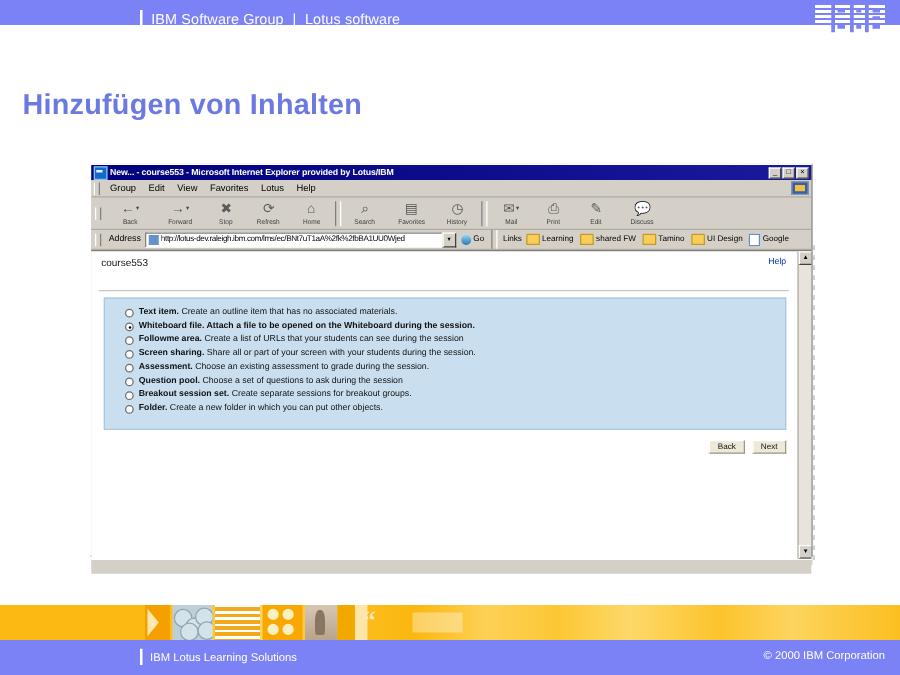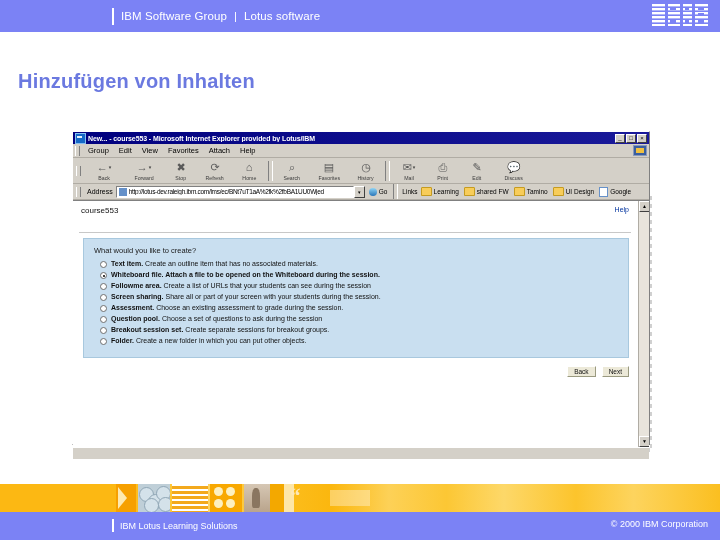--- a/index.html
+++ b/index.html
@@ -12,21 +12,21 @@
     overflow: hidden;
     background: #ffffff;
     font-family: "Liberation Sans", sans-serif;
     position: relative;
   }
 
   
   .top-band {
     position: absolute;
     left: 0; top: 0;
-    width: 720px; height: 32px;
+    width: 720px; height: 20px;
     background: #7b82f5;
   }
   .top-band-inner {
     position: absolute;
     left: 112px; top: 6px;
     display: flex;
     align-items: center;
     height: 20px;
   }
   .hdr-rule {
@@ -53,21 +53,21 @@
     top: 4px;
     width: 56px;
     height: 22px;
   }
 
   
   .slide-title {
     position: absolute;
     left: 18px;
     top: 70px;
-    font-size: 20px;
+    font-size: 23px;
     font-weight: bold;
     color: #6b79e0;
     letter-spacing: 0.2px;
   }
 
   
   .shot {
     position: absolute;
     left: 72px;
     top: 131px;
@@ -675,21 +675,21 @@
         <div class="tb-btn">×</div>
       </div>
     </div>
 
     <div class="menubar">
       <div class="grip"></div>
       <div class="menu-item">Group</div>
       <div class="menu-item">Edit</div>
       <div class="menu-item">View</div>
       <div class="menu-item">Favorites</div>
-      <div class="menu-item">Attach</div>
+      <div class="menu-item">Lotus</div>
       <div class="menu-item">Help</div>
       <div class="menu-logo"></div>
     </div>
 
     <div class="toolbar">
       <div class="grip"></div>
 
       <div class="tool-btn wide">
         <div class="tb-glyph">←<span class="caret">▾</span></div>
         <div class="tb-label">Back</div>
@@ -787,21 +787,20 @@
 
         <div class="crumb-row">
           <div class="crumb-text">course553</div>
           <div class="help-link">Help</div>
         </div>
 
         <div class="hr-line"></div>
 
 
         <div class="panel">
-          <div class="panel-q">What would you like to create?</div>
 
           <div class="opt-row sel-no">
             <span class="radio"></span>
             <span class="opt-text"><b>Text item.</b><span> Create an outline item that has no associated materials.</span></span>
           </div>
 
           <div class="opt-row sel">
             <span class="radio checked"></span>
             <span class="opt-text"><b>Whiteboard file.</b><span> Attach a file to be opened on the Whiteboard during the session.</span></span>
           </div>

